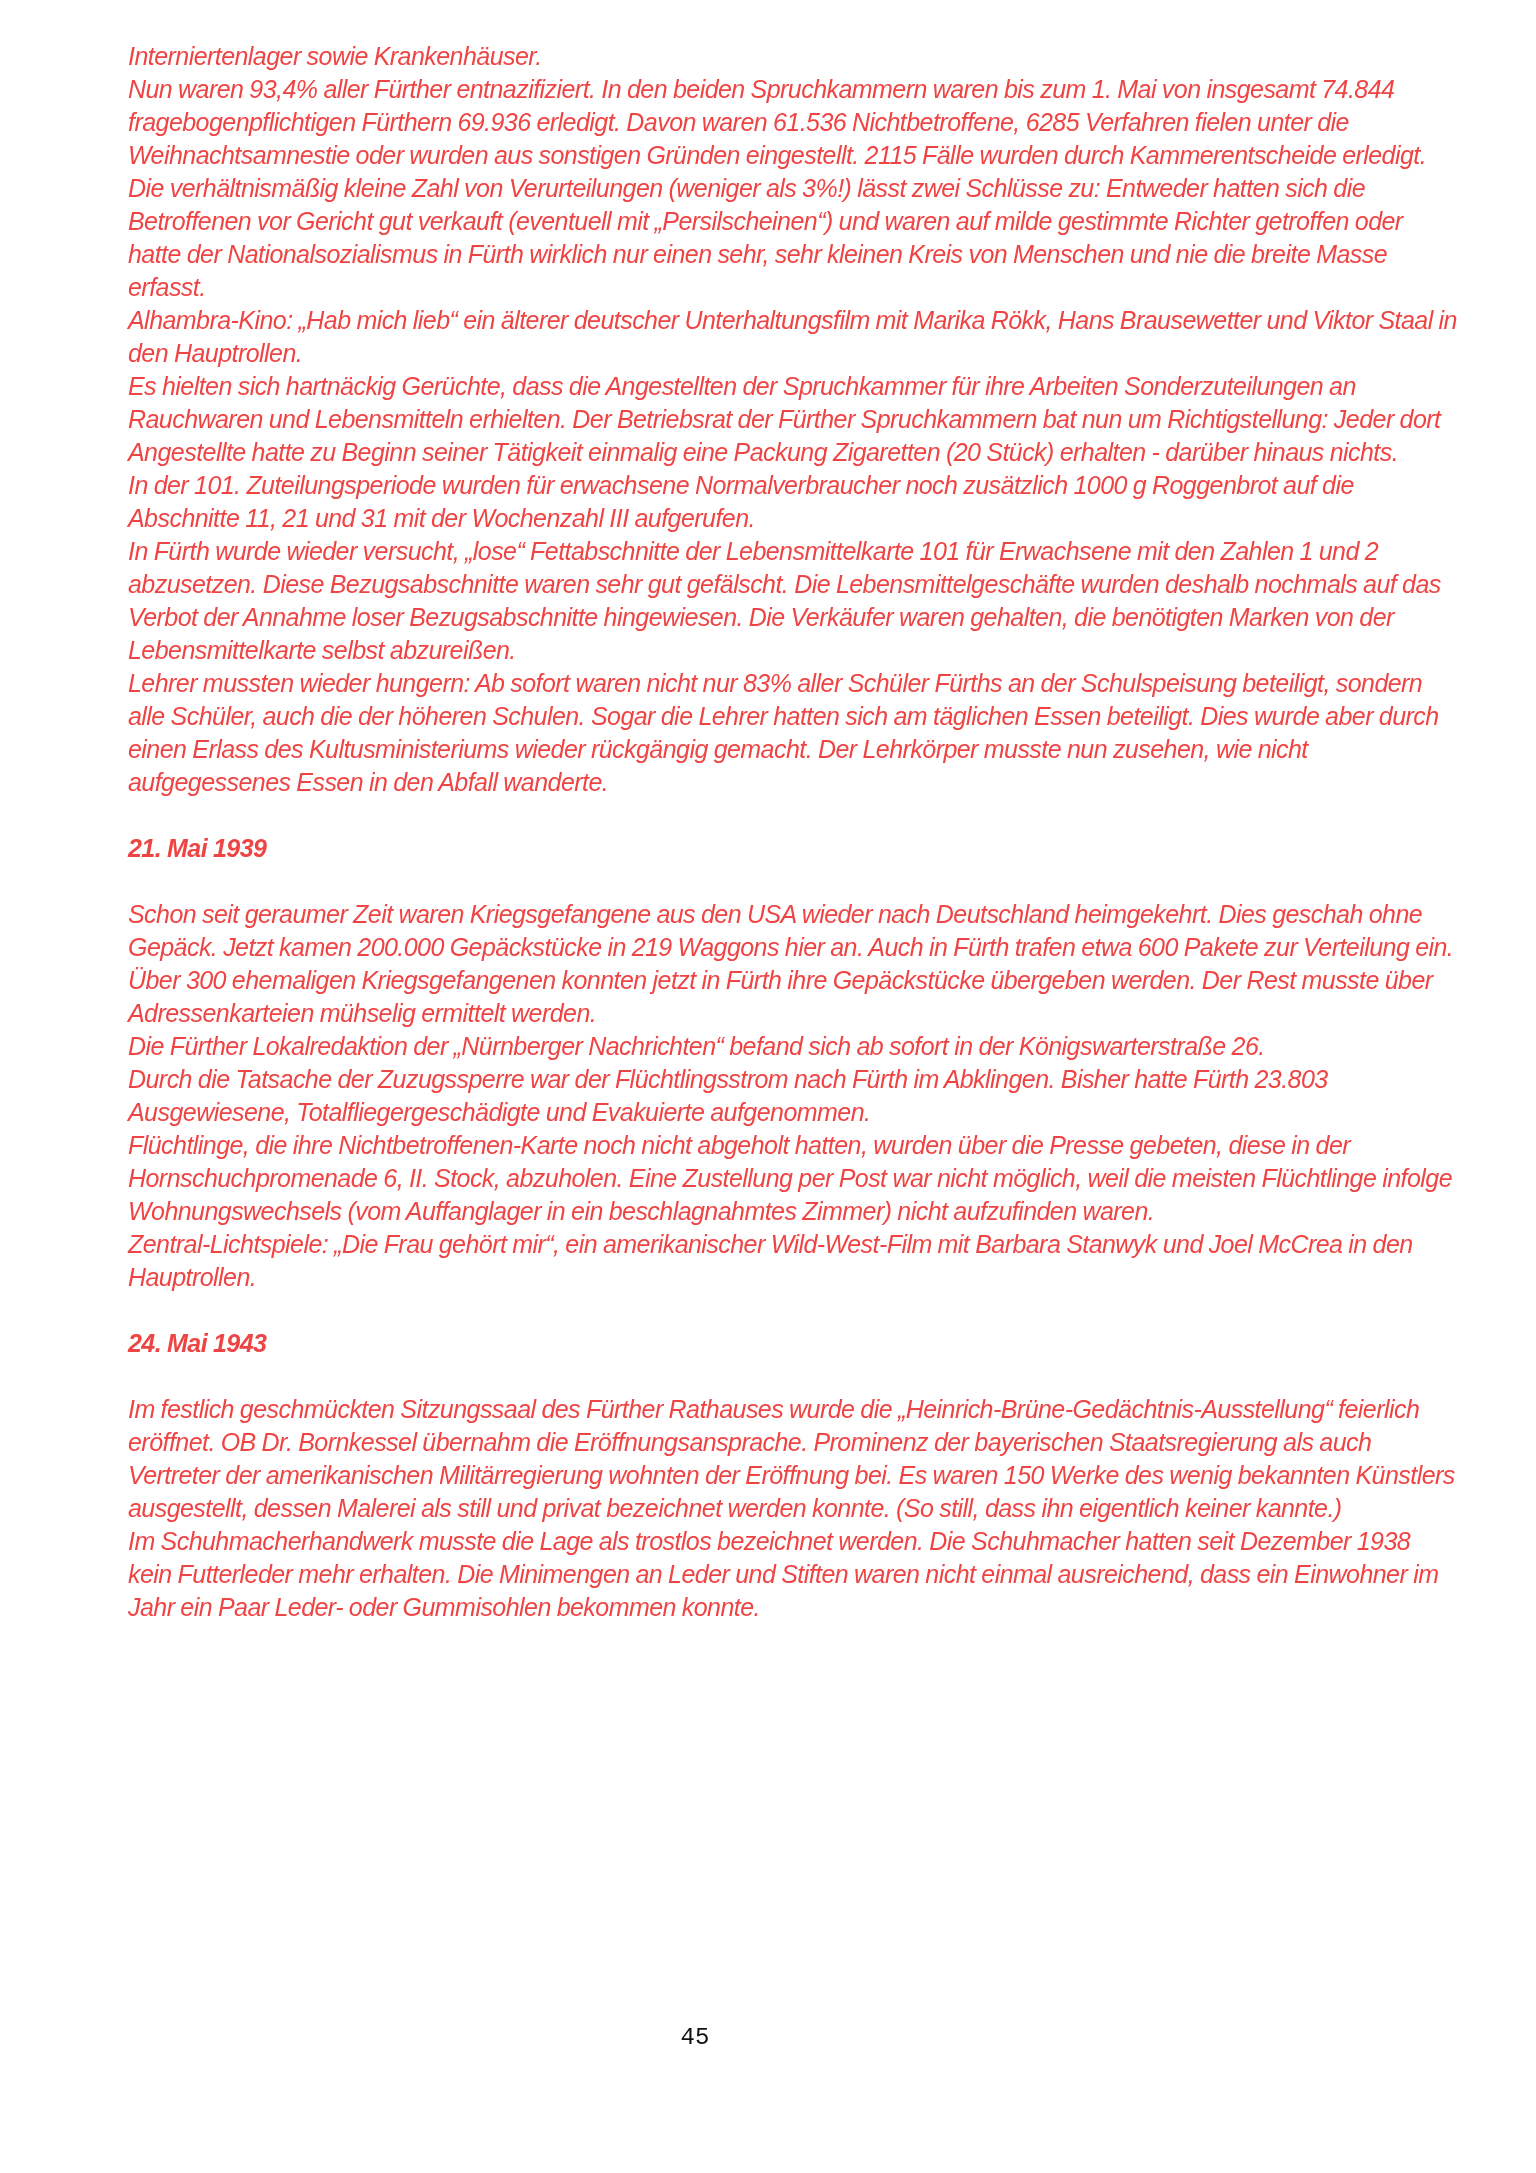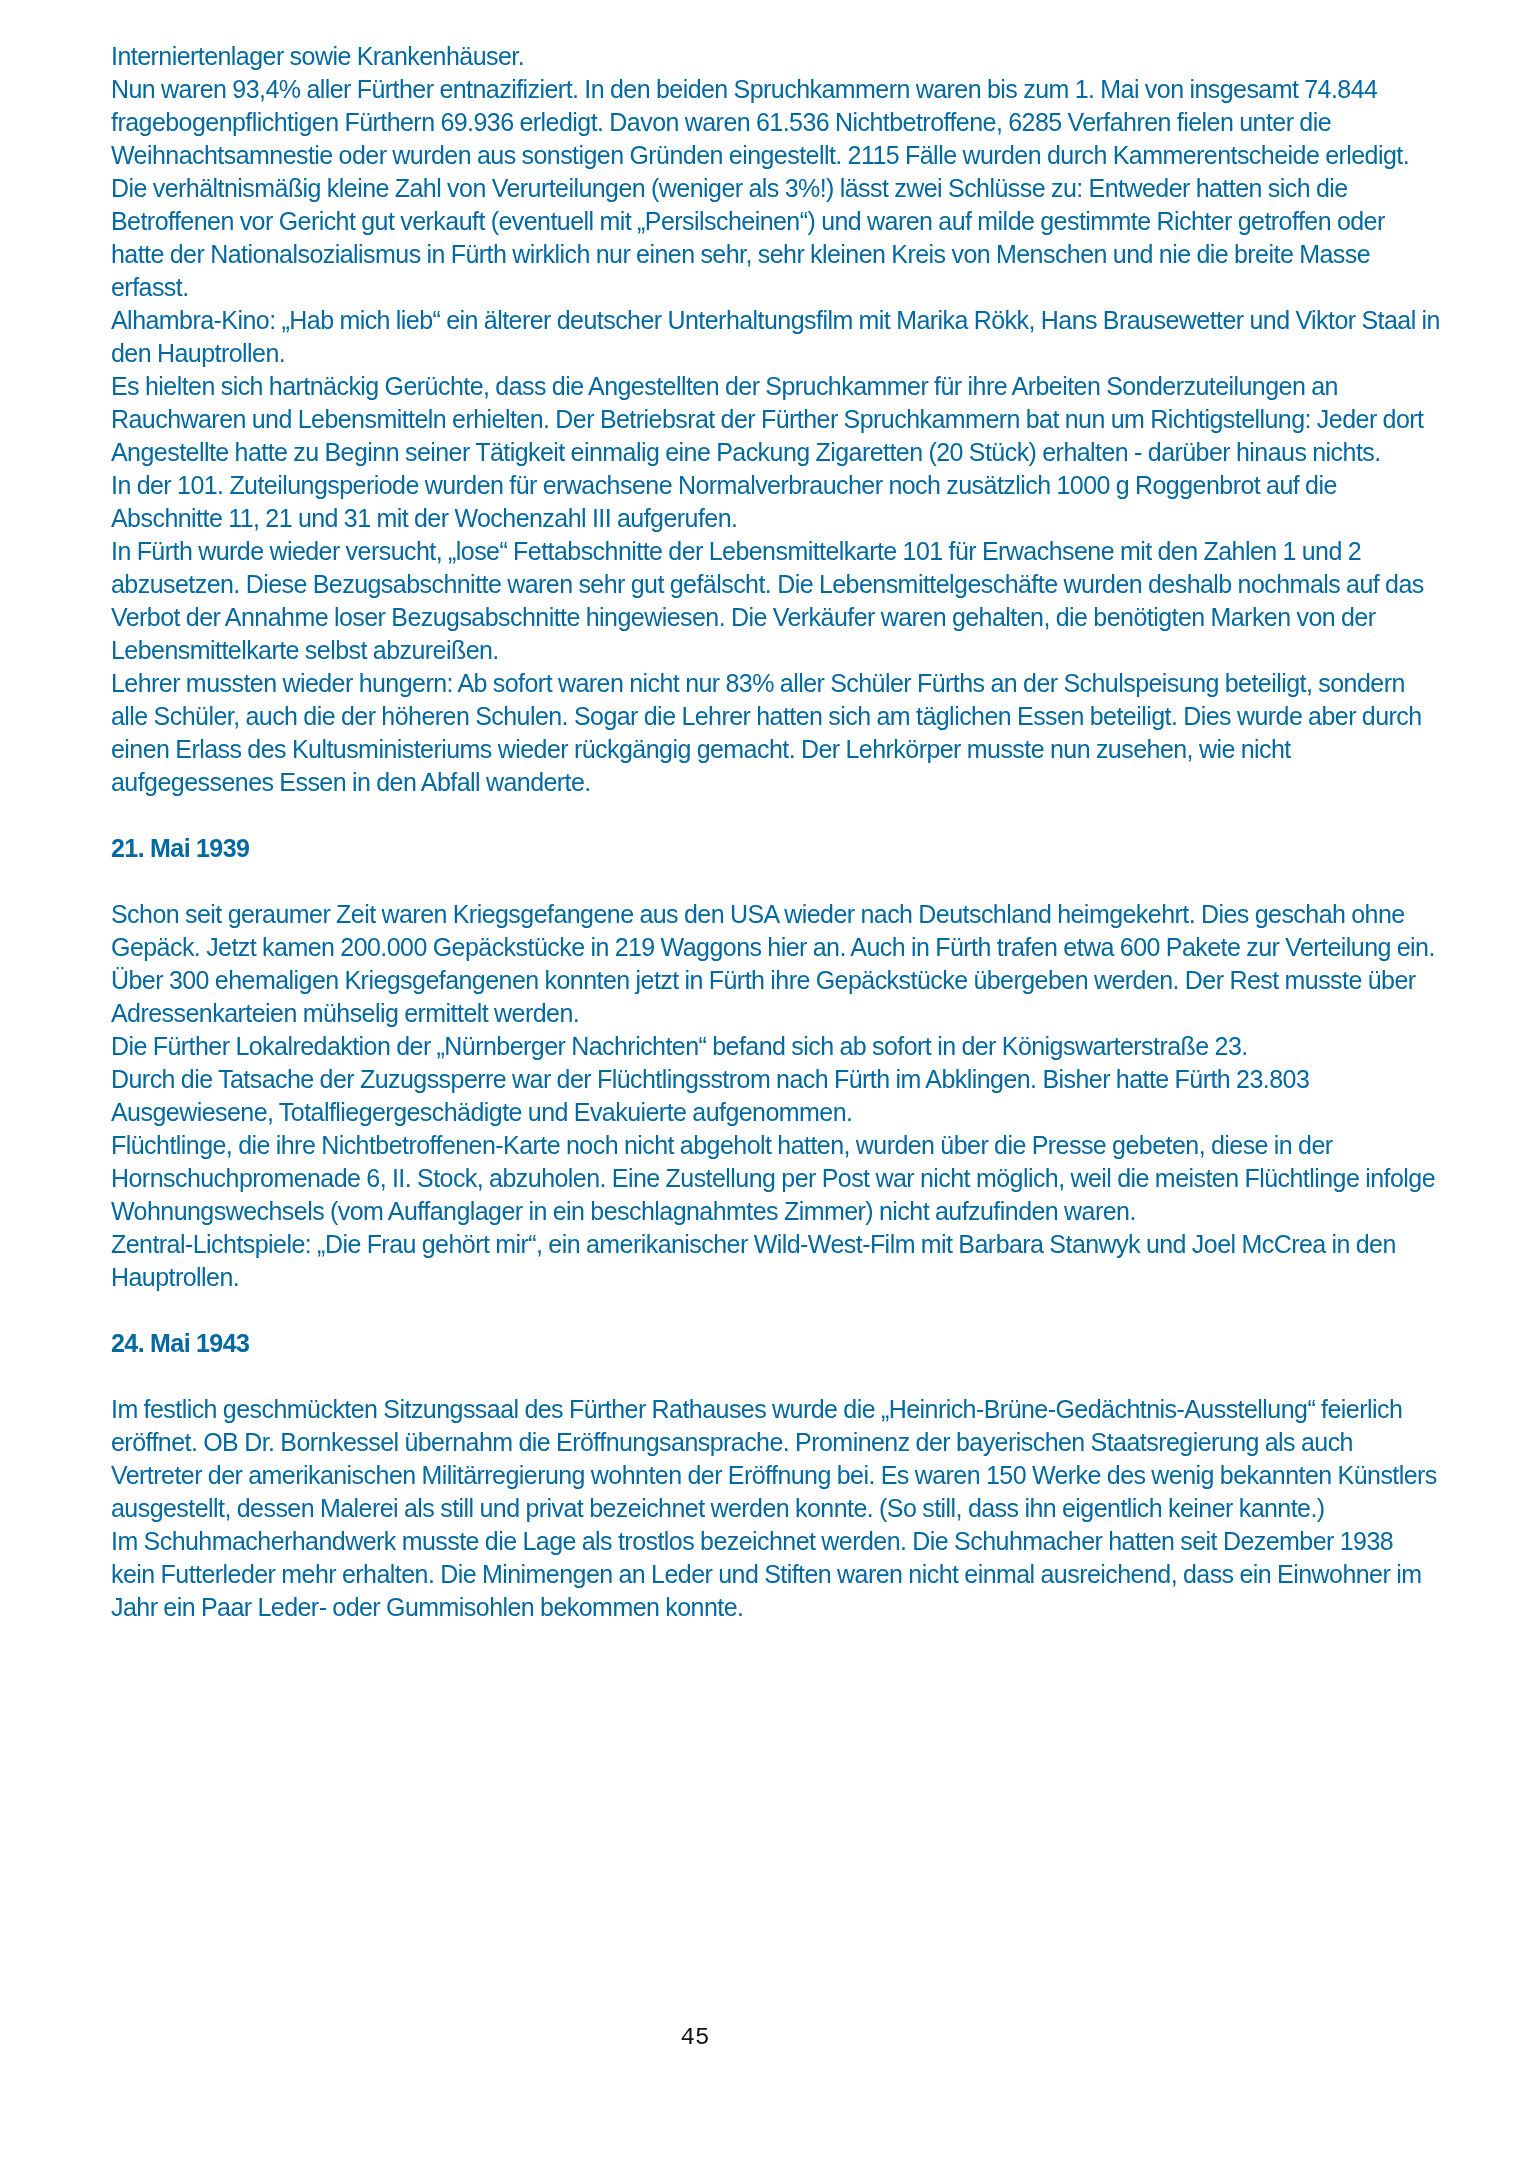--- a/index.html
+++ b/index.html
@@ -1,21 +1,21 @@
 <!DOCTYPE html>
 <html><head>
 <meta charset="utf-8">
 <style>
   html, body { margin: 0; padding: 0; background: #ffffff; }
   body { width: 1536px; height: 2173px; position: relative; overflow: hidden; }
   .page {
-    position: absolute; left: 111px; top: 40px; width: 1330px;
+    position: absolute; left: 128px; top: 40px; width: 1330px;
     font-family: "Liberation Sans", sans-serif;
-    font-size: 25px; line-height: 33px; color: #0369a1;
-    letter-spacing: -0.55px; word-spacing: -0.5px;
+    font-size: 25px; line-height: 33px; color: #ef4444;
+    letter-spacing: -0.55px; word-spacing: -0.5px; font-style: italic;
   }
   .page p { margin: 0; }
   .heading { font-weight: bold; margin: 0; }
   .gap-before { margin-top: 33px !important; }
   .gap-after { margin-bottom: 33px !important; }
   .page-number {
     position: absolute; top: 2024px; left: 0; width: 1390px; text-align: center;
     font-family: Liberation Mono, monospace; font-size: 24px; color: #111;
   }
 </style>
@@ -30,21 +30,21 @@
   <div>
     <p>Es hielten sich hartnäckig Gerüchte, dass die Angestellten der Spruchkammer für ihre Arbeiten Sonderzuteilungen an Rauchwaren und Lebensmitteln erhielten. Der Betriebsrat der Fürther Spruchkammern bat nun um Richtigstellung: Jeder dort Angestellte hatte zu Beginn seiner Tätigkeit einmalig eine Packung Zigaretten (20 Stück) erhalten - darüber hinaus nichts.</p>
     <p>In der 101. Zuteilungsperiode wurden für erwachsene Normalverbraucher noch zusätzlich 1000 g Roggenbrot auf die Abschnitte 11, 21 und 31 mit der Wochenzahl III aufgerufen.</p>
     <p>In Fürth wurde wieder versucht, „lose“ Fettabschnitte der Lebensmittelkarte 101 für Erwachsene mit den Zahlen 1 und 2 abzusetzen. Diese Bezugsabschnitte waren sehr gut gefälscht. Die Lebensmittelgeschäfte wurden deshalb nochmals auf das Verbot der Annahme loser Bezugsabschnitte hingewiesen. Die Verkäufer waren gehalten, die benötigten Marken von der Lebensmittelkarte selbst abzureißen.</p>
     <p>Lehrer mussten wieder hungern: Ab sofort waren nicht nur 83% aller Schüler Fürths an der Schulspeisung beteiligt, sondern alle Schüler, auch die der höheren Schulen. Sogar die Lehrer hatten sich am täglichen Essen beteiligt. Dies wurde aber durch einen Erlass des Kultusministeriums wieder rückgängig gemacht. Der Lehrkörper musste nun zusehen, wie nicht aufgegessenes Essen in den Abfall wanderte.</p>
   </div>
 
   <div>
     <p class="heading gap-before gap-after">21. Mai 1939</p>
     <p>Schon seit geraumer Zeit waren Kriegsgefangene aus den USA wieder nach Deutschland heimgekehrt. Dies geschah ohne Gepäck. Jetzt kamen 200.000 Gepäckstücke in 219 Waggons hier an. Auch in Fürth trafen etwa 600 Pakete zur Verteilung ein. Über 300 ehemaligen Kriegsgefangenen konnten jetzt in Fürth ihre Gepäckstücke übergeben werden. Der Rest musste über Adressenkarteien mühselig ermittelt werden.</p>
-    <p>Die Fürther Lokalredaktion der „Nürnberger Nachrichten“ befand sich ab sofort in der Königswarterstraße 23.</p>
+    <p>Die Fürther Lokalredaktion der „Nürnberger Nachrichten“ befand sich ab sofort in der Königswarterstraße 26.</p>
     <p>Durch die Tatsache der Zuzugssperre war der Flüchtlingsstrom nach Fürth im Abklingen. Bisher hatte Fürth 23.803 Ausgewiesene, Totalfliegergeschädigte und Evakuierte aufgenommen.</p>
     <p>Flüchtlinge, die ihre Nichtbetroffenen-Karte noch nicht abgeholt hatten, wurden über die Presse gebeten, diese in der Hornschuchpromenade 6, II. Stock, abzuholen. Eine Zustellung per Post war nicht möglich, weil die meisten Flüchtlinge infolge Wohnungswechsels (vom Auffanglager in ein beschlagnahmtes Zimmer) nicht aufzufinden waren.</p>
     <p>Zentral-Lichtspiele: „Die Frau gehört mir“, ein amerikanischer Wild-West-Film mit Barbara Stanwyk und Joel McCrea in den Hauptrollen.</p>
   </div>
 
   <div>
     <p class="heading gap-before gap-after">24. Mai 1943</p>
     <p>Im festlich geschmückten Sitzungssaal des Fürther Rathauses wurde die „Heinrich-Brüne-Gedächtnis-Ausstellung“ feierlich eröffnet. OB Dr. Bornkessel übernahm die Eröffnungsansprache. Prominenz der bayerischen Staatsregierung als auch Vertreter der amerikanischen Militärregierung wohnten der Eröffnung bei. Es waren 150 Werke des wenig bekannten Künstlers ausgestellt, dessen Malerei als still und privat bezeichnet werden konnte. (So still, dass ihn eigentlich keiner kannte.)</p>
     <p>Im Schuhmacherhandwerk musste die Lage als trostlos bezeichnet werden. Die Schuhmacher hatten seit Dezember 1938 kein Futterleder mehr erhalten. Die Minimengen an Leder und Stiften waren nicht einmal ausreichend, dass ein Einwohner im Jahr ein Paar Leder- oder Gummisohlen bekommen konnte.</p>
   </div>

